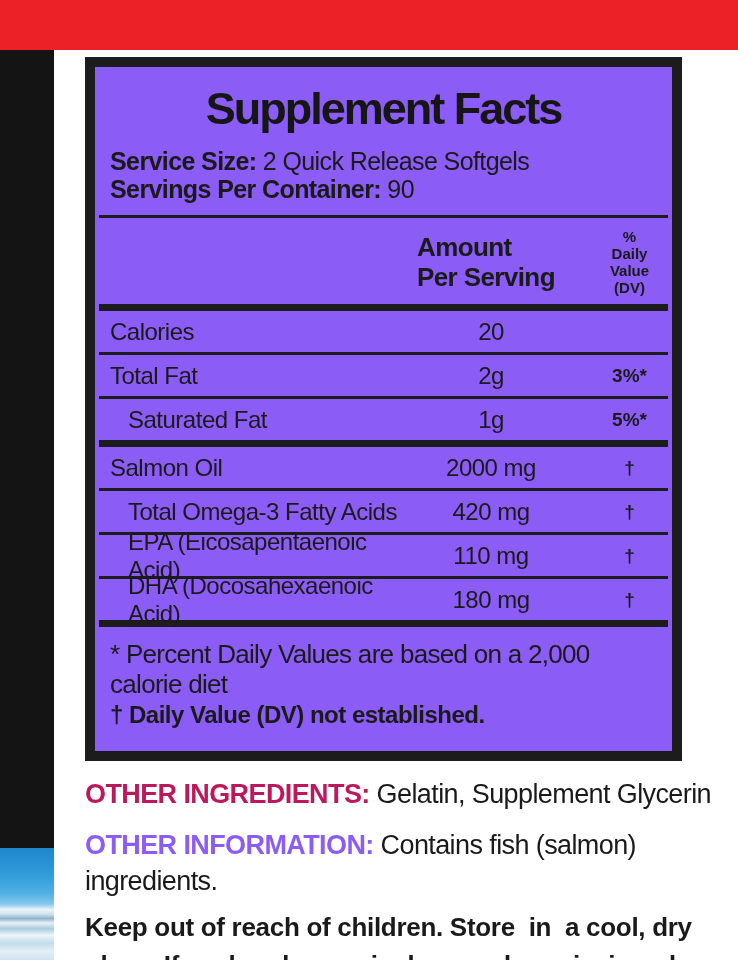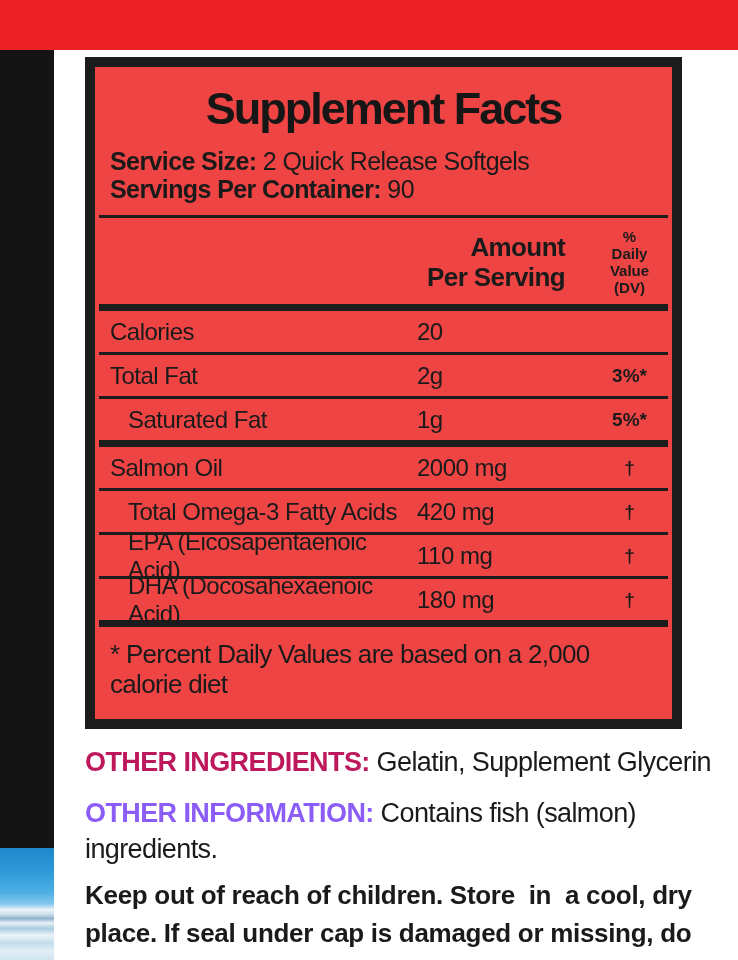--- a/index.html
+++ b/index.html
@@ -39,21 +39,21 @@
   .content {
     position: absolute; left: 54px; top: 50px;
     width: 684px; height: 910px;
     background: #ffffff;
     padding: 7px 0 0 31px;
   }
   
   .facts-box {
     width: 597px;
     border: 10px solid #1c1c1c;
-    background: #ef4444;
+    background: #8b5cf6;
     padding: 0 0 14px 0;
   }
   .facts-title {
     margin: 16px 8px 4px 8px;
     text-align: center;
     font-size: 45px;
     font-weight: bold;
     letter-spacing: -2px;
     color: #161616;
   }
@@ -71,21 +71,21 @@
   
   .thead {
     display: flex;
     align-items: center;
     padding: 10px 0 8px 15px;
   }
   .thead .spacer { flex: 1; }
   .hdr-amount {
     width: 170px;
     padding-right: 22px;
-    text-align: right;
+    text-align: left;
     font-weight: bold;
     font-size: 26px;
     line-height: 30px;
     letter-spacing: -0.6px;
     white-space: pre-line;
   }
   .hdr-dv {
     width: 85px;
     text-align: center;
     font-weight: bold;
@@ -99,21 +99,21 @@
     height: 41px;
     padding-left: 15px;
     font-size: 24px;
     letter-spacing: -0.5px;
   }
   .row .name { flex: 1; }
   .row.indent .name { padding-left: 18px; }
   .row .amt {
     width: 170px;
     padding-right: 22px;
-    text-align: left;
+    text-align: center;
   }
   .row .dv {
     width: 85px;
     text-align: center;
     font-size: 19px;
     font-weight: bold;
     letter-spacing: 0;
   }
   
   .footnotes { padding: 12px 8px 6px 15px; }
@@ -226,20 +226,21 @@
 
       <div class="row indent">
         <span class="name">DHA (Docosahexaenoic Acid)</span>
         <span class="amt">180 mg</span>
         <span class="dv">†</span>
       </div>
       <div class="rule thick"></div>
 
       <div class="footnotes">
         <div class="fn1">* Percent Daily Values are based on a 2,000 calorie diet</div>
+        <div class="fn2">† Daily Value (DV) not established.</div>
       </div>
 
     </div>
 
     <div class="below">
 
       <p class="info-line"><span class="red-label" style="color: #be185d;">OTHER INGREDIENTS:</span><span> Gelatin, Supplement Glycerin</span></p>
 
       <p class="info-line"><span class="red-label" style="color: #8b5cf6;">OTHER INFORMATION:</span><span> Contains fish (salmon)
 ingredients.</span></p>

